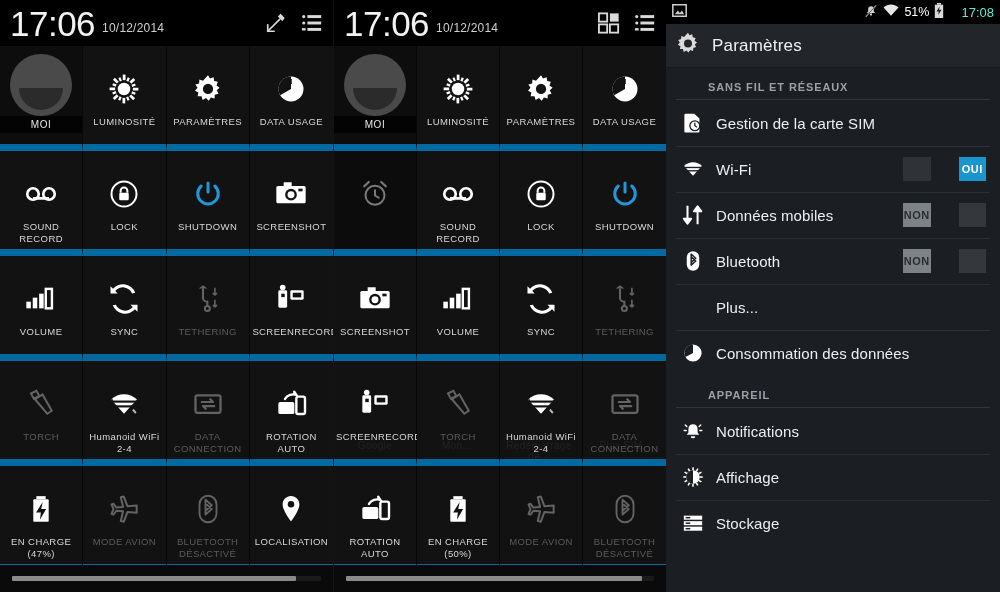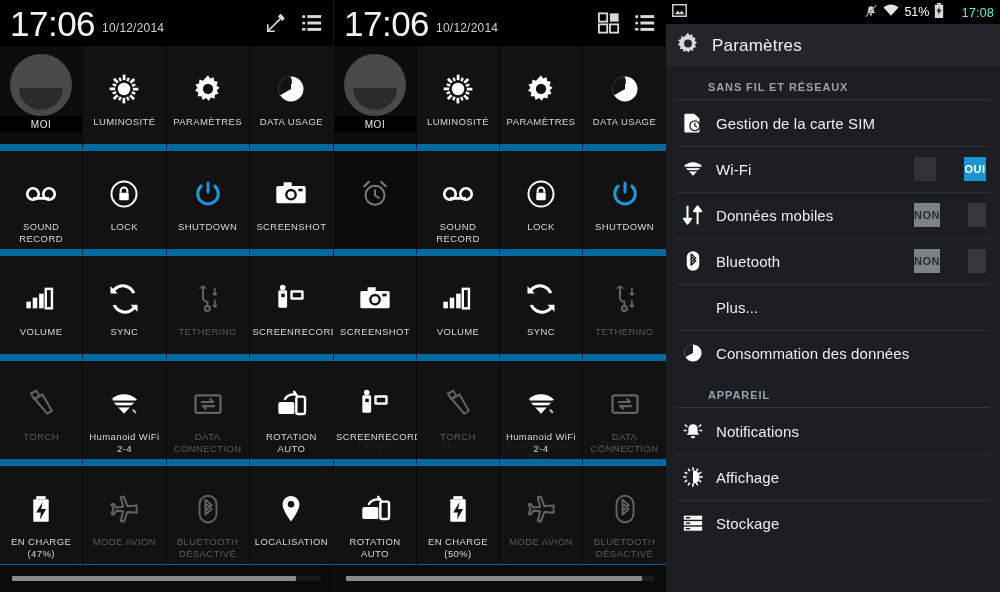--- a/index.html
+++ b/index.html
@@ -107,21 +107,21 @@
     display: flex; align-items: center; height: 46px; padding: 0 14px;
     position: relative;
   }
   .srow + .srow:before {
     content:""; position:absolute; left:10px; right:10px; top:0; height:1px; background:#2b3036;
   }
   .srow .s-icon { width: 26px; display:flex; align-items:center; justify-content:center; }
   .srow .s-label { margin-left: 10px; color: #eceff1; font-size: 15px; letter-spacing: 0.1px; }
   .srow.indent .s-label { margin-left: 36px; }
 
-  .toggle { margin-left: auto; width: 72px; height: 24px; display: flex; position: relative; gap: 28px; }
+  .toggle { margin-left: auto; width: 83px; height: 24px; display: flex; position: relative; gap: 28px; }
   .toggle .half { flex: 1; display: flex; align-items: center; justify-content: center;
     font-size: 11px; font-weight: bold; letter-spacing: 0.5px; }
   .toggle.on  .half.left  { background: #2f3337; }
   .toggle.on  .half.right { background: #1995d0; color: #ffffff; }
   .toggle.off .half.left  { background: #7d8287; color: #2a2e32; }
   .toggle.off .half.right { background: #34383d; }
   .toggle .half.blank { color: transparent; }
 
   svg { shape-rendering: geometricPrecision; }
 </style>

